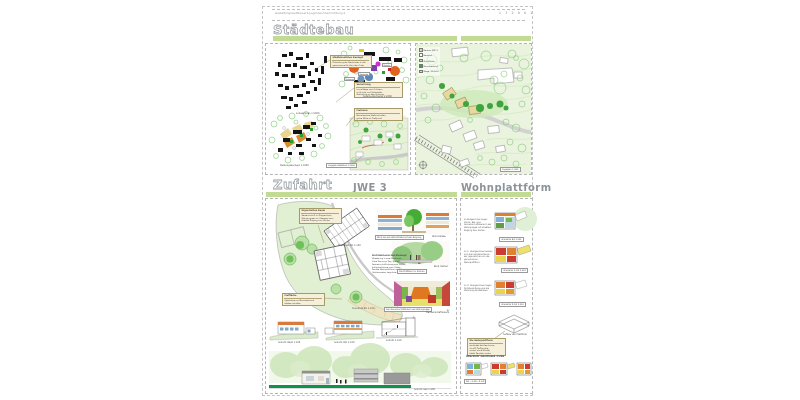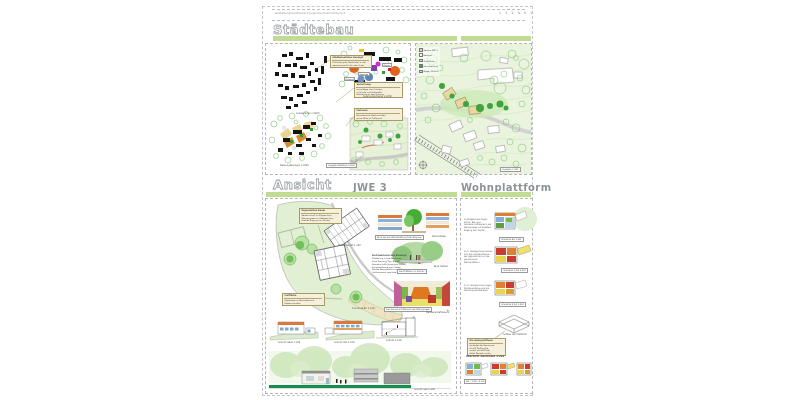--- a/index.html
+++ b/index.html
@@ -346,21 +346,21 @@
           <span class="lg">Baumbestand</span>
         </div>
       <div class="legend-item">
           <span class="sw" style="background:#d8d8d8;"></span>
           <span class="lg">Wege / Zufahrt</span>
         </div>
     </div>
     <div class="capbar" style="left:84px;top:123px;">Lageplan 1:500</div>
   </div>
 
-  <div class="outline" style="left:10px;top:170px;font-size:13px;">Ansicht</div>
+  <div class="outline" style="left:10px;top:170px;font-size:13px;">Zufahrt</div>
   <div class="sub" style="left:90px;top:175px;">JWE 3</div>
   <div class="sub" style="left:198px;top:175px;">Wohnplattform</div>
   <div class="gbar" style="left:3px;top:185px;width:191px;"></div>
   <div class="gbar" style="left:198px;top:185px;width:70px;"></div>
 
   <div class="panel" style="left:2px;top:191px;width:192px;height:196px;">
     <svg width="190" height="194" viewBox="0 0 190 194" style="left:0;top:0;">
 
       <path d="M12,6 C34,0 58,2 68,8 C74,34 84,62 106,84 C118,96 132,104 136,114 C138,122 130,126 118,126 C80,126 36,112 20,78 C10,56 8,24 12,6 Z" fill="#e1efd3" stroke="#9b9b9b" stroke-width="0.5"></path>
       <path d="M66,4 C74,30 86,54 104,74 C112,82 122,90 134,96" stroke="#c9c9c9" stroke-width="2.4" fill="none"></path>

